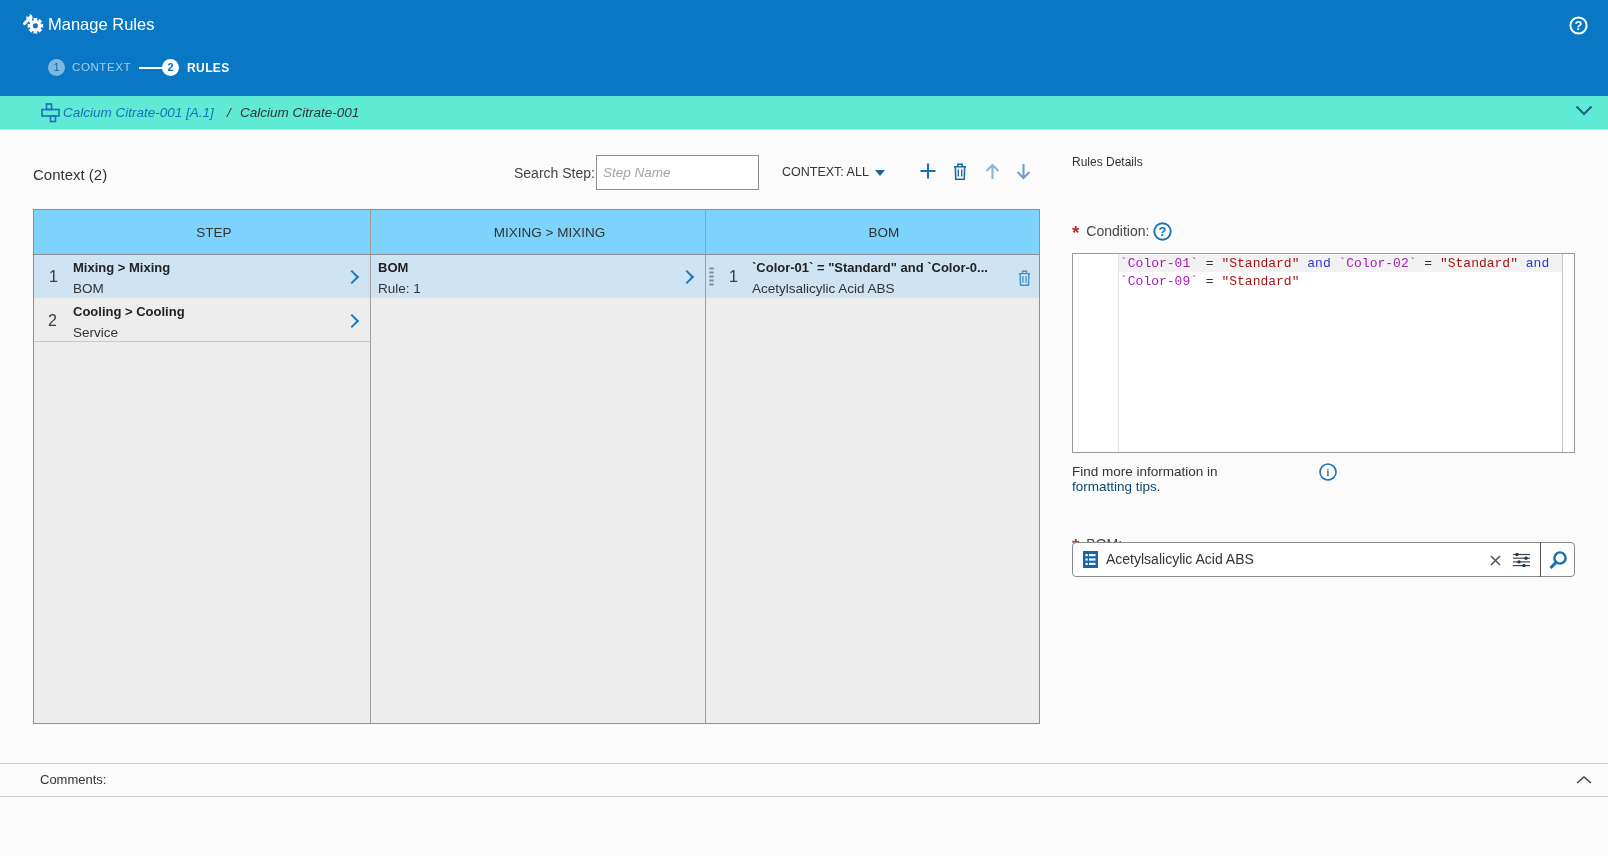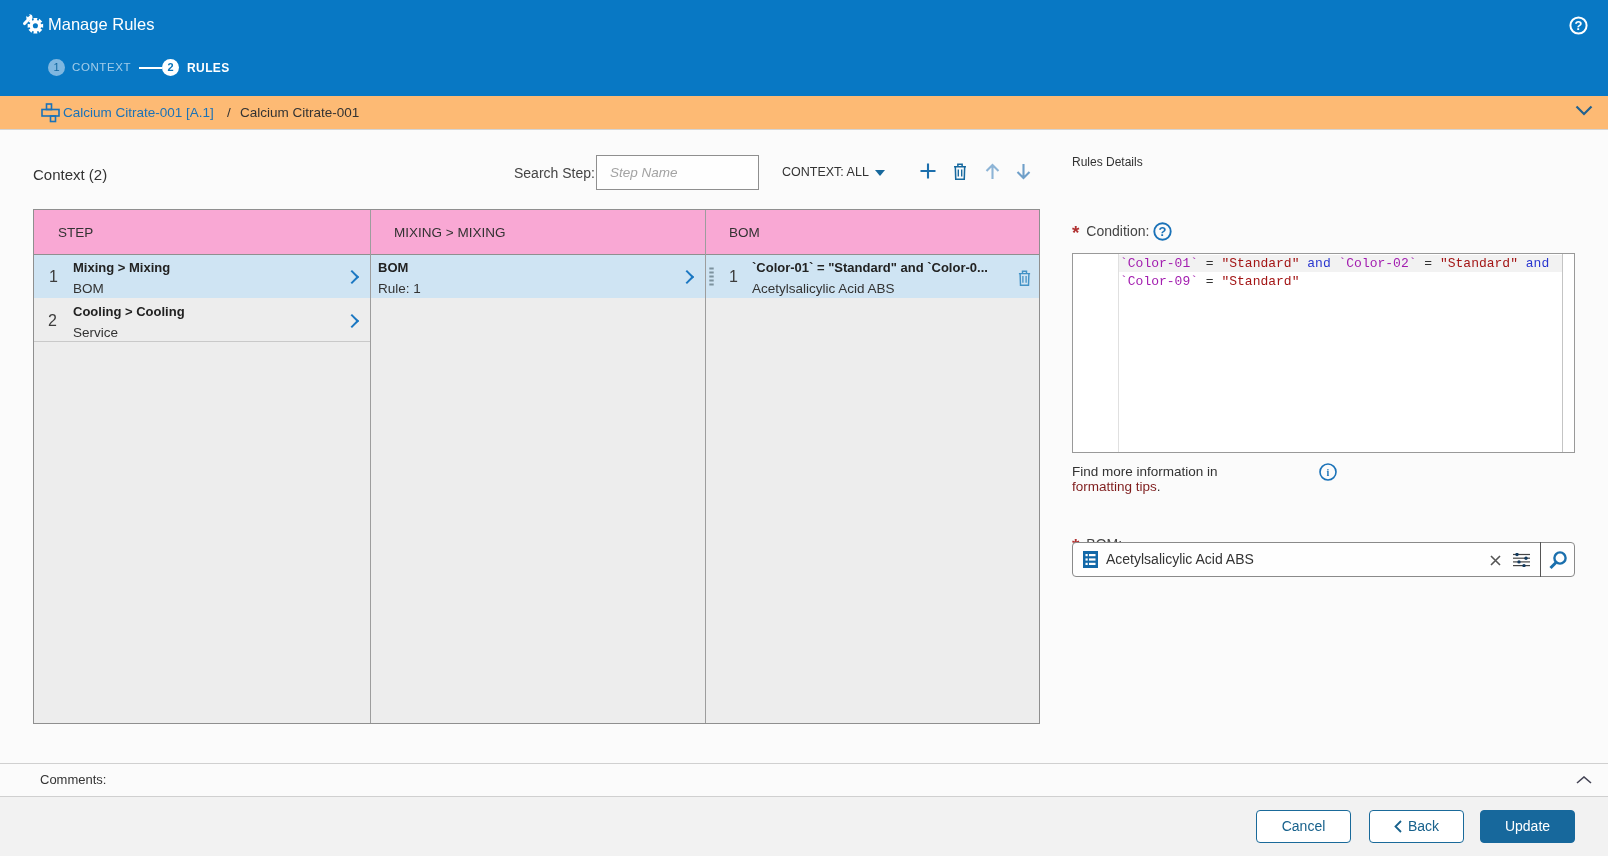--- a/index.html
+++ b/index.html
@@ -11,35 +11,35 @@
 #hdr { position:absolute; left:0; top:0; width:1608px; height:96px; background:#0878c4; }
 #hdr-title { position:absolute; left:48px; top:15px; font-size:16.5px; color:#fff; }
 .stepc { position:absolute; top:59px; width:17px; height:17px; border-radius:50%; text-align:center; line-height:17px; font-size:11px; }
 #c1 { left:48px; background:#7fb7e0; color:#10669f; }
 #c2 { left:162px; background:#ffffff; color:#0a74ba; font-weight:bold; }
 #stepline { position:absolute; left:139px; top:67px; width:23px; height:2px; background:#fff; }
 #lbl-context { position:absolute; left:72px; top:61px; font-size:11.5px; letter-spacing:0.6px; color:rgba(255,255,255,0.62); }
 #lbl-rules { position:absolute; left:187px; top:61px; font-size:12px; letter-spacing:0.4px; color:#fff; font-weight:bold; }
 
 
-#crumb { position:absolute; left:0; top:96px; width:1608px; height:34px; background:#fdba74; border-bottom:1px solid #d4d4d4; }
+#crumb { position:absolute; left:0; top:96px; width:1608px; height:34px; background:#5eead4; border-bottom:1px solid #d4d4d4;font-style:italic; }
 #crumb-link { position:absolute; left:63px; top:9px; font-size:13.5px; color:#1a72b8; }
 #crumb-sep { position:absolute; left:227px; top:9px; font-size:13.5px; color:#333; }
 #crumb-cur { position:absolute; left:240px; top:9px; font-size:13.5px; color:#333; }
 
 
 #lbl-ctx2 { position:absolute; left:33px; top:166px; font-size:15px; color:#333; }
 #lbl-search { position:absolute; left:514px; top:165px; font-size:14px; color:#444; }
-#inp-step { position:absolute; left:596px; top:155px; width:163px; height:35px; border:1px solid #8f8f8f; background:#fefefe; font-style:italic; color:#a3a3a3; font-size:13.5px; line-height:33px; padding-left:13px; }
+#inp-step { position:absolute; left:596px; top:155px; width:163px; height:35px; border:1px solid #8f8f8f; background:#fefefe; font-style:italic; color:#a3a3a3; font-size:13.5px; line-height:33px; padding-left:6px; }
 #lbl-ctxall { position:absolute; left:782px; top:165px; font-size:12.5px; color:#333; letter-spacing:0px; }
 #caret-all { position:absolute; left:875px; top:170px; width:0; height:0; border-left:5px solid transparent; border-right:5px solid transparent; border-top:6.5px solid #17689c; }
 
 
 #tbl { position:absolute; left:33px; top:209px; width:1007px; height:515px; border:1px solid #8f8f8f; background:#ededed; }
-.th { position:absolute; top:0; height:45px; background:#f9a8d4; border-bottom:1px solid #8f8f8f; font-size:13.5px; color:#333; line-height:45px; padding-left:24px; }
+.th { position:absolute; top:0; height:45px; background:#7dd3fc; border-bottom:1px solid #8f8f8f; font-size:13.5px; color:#333; line-height:45px; padding-left:24px;text-align:center; }
 .colline { position:absolute; top:0; width:1px; height:513px; background:#9d9d9d; }
 #row1 { position:absolute; left:0; top:45px; width:1005px; height:43px; background:#cfe4f3; }
 #row2 { position:absolute; left:0; top:88px; width:336px; height:44px; border-bottom:1px solid #c9c9c9; }
 .cell-title { position:absolute; font-size:13px; font-weight:bold; color:#222; }
 .cell-sub { position:absolute; font-size:13.5px; color:#333; }
 .rownum { position:absolute; font-size:16px; color:#3c3c3c; }
 .chev { position:absolute; width:10px; height:10px; border-top:2.2px solid #1a77c2; border-right:2.2px solid #1a77c2; transform:rotate(45deg); }
 
 
 #lbl-rd { position:absolute; left:1072px; top:155px; font-size:12px; color:#333; }
@@ -48,21 +48,21 @@
 #codebox { position:absolute; left:1072px; top:253px; width:503px; height:200px; border:1px solid #999; background:#fff; font-family:"Liberation Mono", monospace; font-size:13px; }
 #gutterline { position:absolute; left:45px; top:0; width:1px; height:198px; background:#e0e0e0; }
 #scrollline { position:absolute; left:489px; top:0; width:1px; height:198px; background:#c4c4c4; }
 #activeline { position:absolute; left:46px; top:1px; width:443px; height:17px; background:#f2f2f2; }
 .cmline { position:absolute; left:47px; white-space:pre; }
 .cm-v { color:#a21caf; }
 .cm-k { color:#2936cf; }
 .cm-s { color:#a31515; }
 .cm-o { color:#333; }
 #lbl-find { position:absolute; left:1072px; top:464px; font-size:13.5px; color:#333; }
-#lbl-find a { color:#7f1d1d; text-decoration:none; }
+#lbl-find a { color:#0c4a6e; text-decoration:none; }
 #lbl-bom { position:absolute; left:1072px; top:516px; font-size:14px; color:#444;margin-top:20px; }
 #bominp { position:absolute; left:1072px; top:542px; width:503px; height:35px; border:1px solid #8a8a8a; border-radius:4px; background:#fefefe; }
 #bomtxt { position:absolute; left:33px; top:8px; font-size:14px; color:#333; }
 #bomdiv { position:absolute; left:467px; top:-1px; width:1px; height:35px; background:#555; }
 
 
 #comments { position:absolute; left:0; top:763px; width:1608px; height:34px; background:#fbfbfb; border-top:1px solid #d0d0d0; border-bottom:1px solid #d0d0d0; }
 #lbl-comments { position:absolute; left:40px; top:8px; font-size:13px; color:#333; }
 #footer { position:absolute; left:0; top:797px; width:1608px; height:59px; background:#f2f2f2; }
 .btn { position:absolute; top:13px; width:95px; height:33px; border-radius:4px; font-size:14px; text-align:center; line-height:31px; }
@@ -227,21 +227,14 @@
       <line x1="8" y1="12.5" x2="2.5" y2="18" stroke="#1a6fad" stroke-width="3"></line>
     </svg>
   </div>
 
   <div id="comments">
     <div id="lbl-comments">Comments:</div>
     <svg class="abs" style="left:1576px;top:12px" width="16" height="8" viewBox="0 0 16 8">
       <path d="M1 7 L8 1 L15 7" fill="none" stroke="#445" stroke-width="1.6"></path>
     </svg>
   </div>
-  <div id="footer">
-    <div id="btn-cancel" class="btn btn-sec">Cancel</div>
-    <div id="btn-back" class="btn btn-sec"><svg style="vertical-align:-2px;margin-right:6px" width="8" height="13" viewBox="0 0 8 13">
-          <path d="M7 1 L1.5 6.5 L7 12" fill="none" stroke="#17618c" stroke-width="1.8"></path>
-        </svg>Back</div>
-    <div id="btn-update" class="btn">Update</div>
-  </div>
 
 </div>
 
 </body></html>

